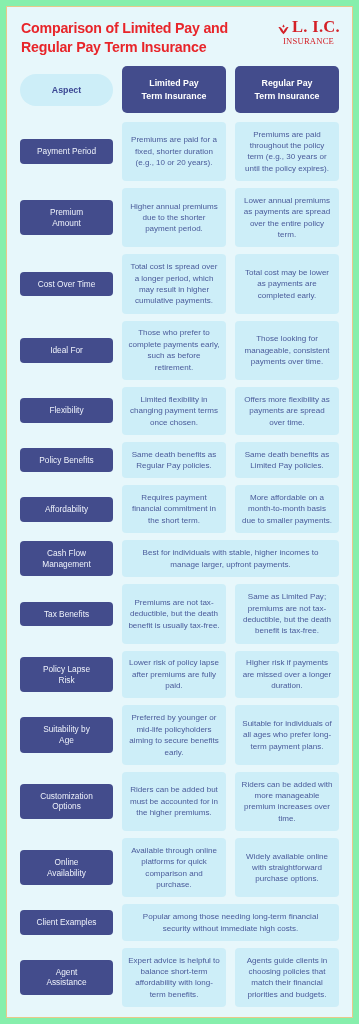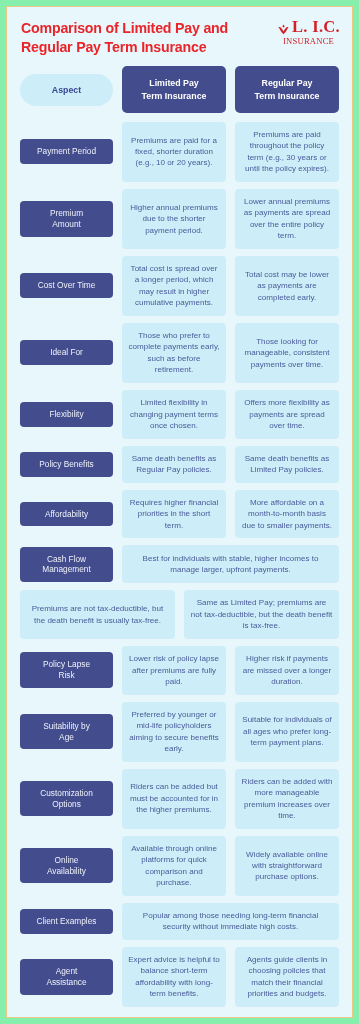--- a/index.html
+++ b/index.html
@@ -267,40 +267,43 @@
                 <span>Same death benefits as Limited Pay policies.</span>
               </div>
             </div>
           </div>
           <div class="row body-row">
             <div class="col-aspect">
               <div class="aspect-chip">Affordability</div>
             </div>
             <div class="col-data">
               <div class="data-cell">
-                <span>Requires higher financial priorities in the short term.</span>
+                <span>Requires payment financial commitment in the short term.</span>
               </div>
             </div>
             <div class="col-data">
               <div class="data-cell">
                 <span>More affordable on a month-to-month basis due to smaller payments.</span>
               </div>
             </div>
           </div>
           <div class="row body-row">
             <div class="col-aspect">
               <div class="aspect-chip">Cash Flow Management</div>
             </div>
             <div class="col-data">
               <div class="data-cell">
                 <span>Best for individuals with stable, higher incomes to manage larger, upfront payments.</span>
               </div>
             </div>
           </div>
           <div class="row body-row">
+            <div class="col-aspect">
+              <div class="aspect-chip">Tax Benefits</div>
+            </div>
             <div class="col-data">
               <div class="data-cell">
                 <span>Premiums are not tax-deductible, but the death benefit is usually tax-free.</span>
               </div>
             </div>
             <div class="col-data">
               <div class="data-cell">
                 <span>Same as Limited Pay; premiums are not tax-deductible, but the death benefit is tax-free.</span>
               </div>
             </div>

